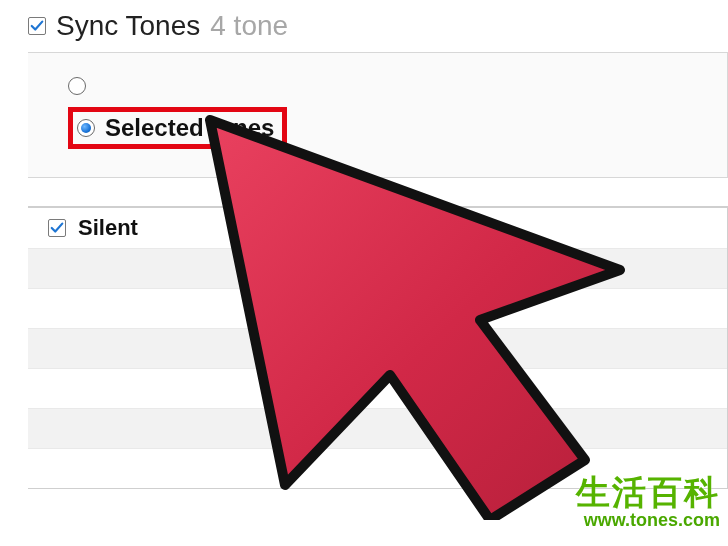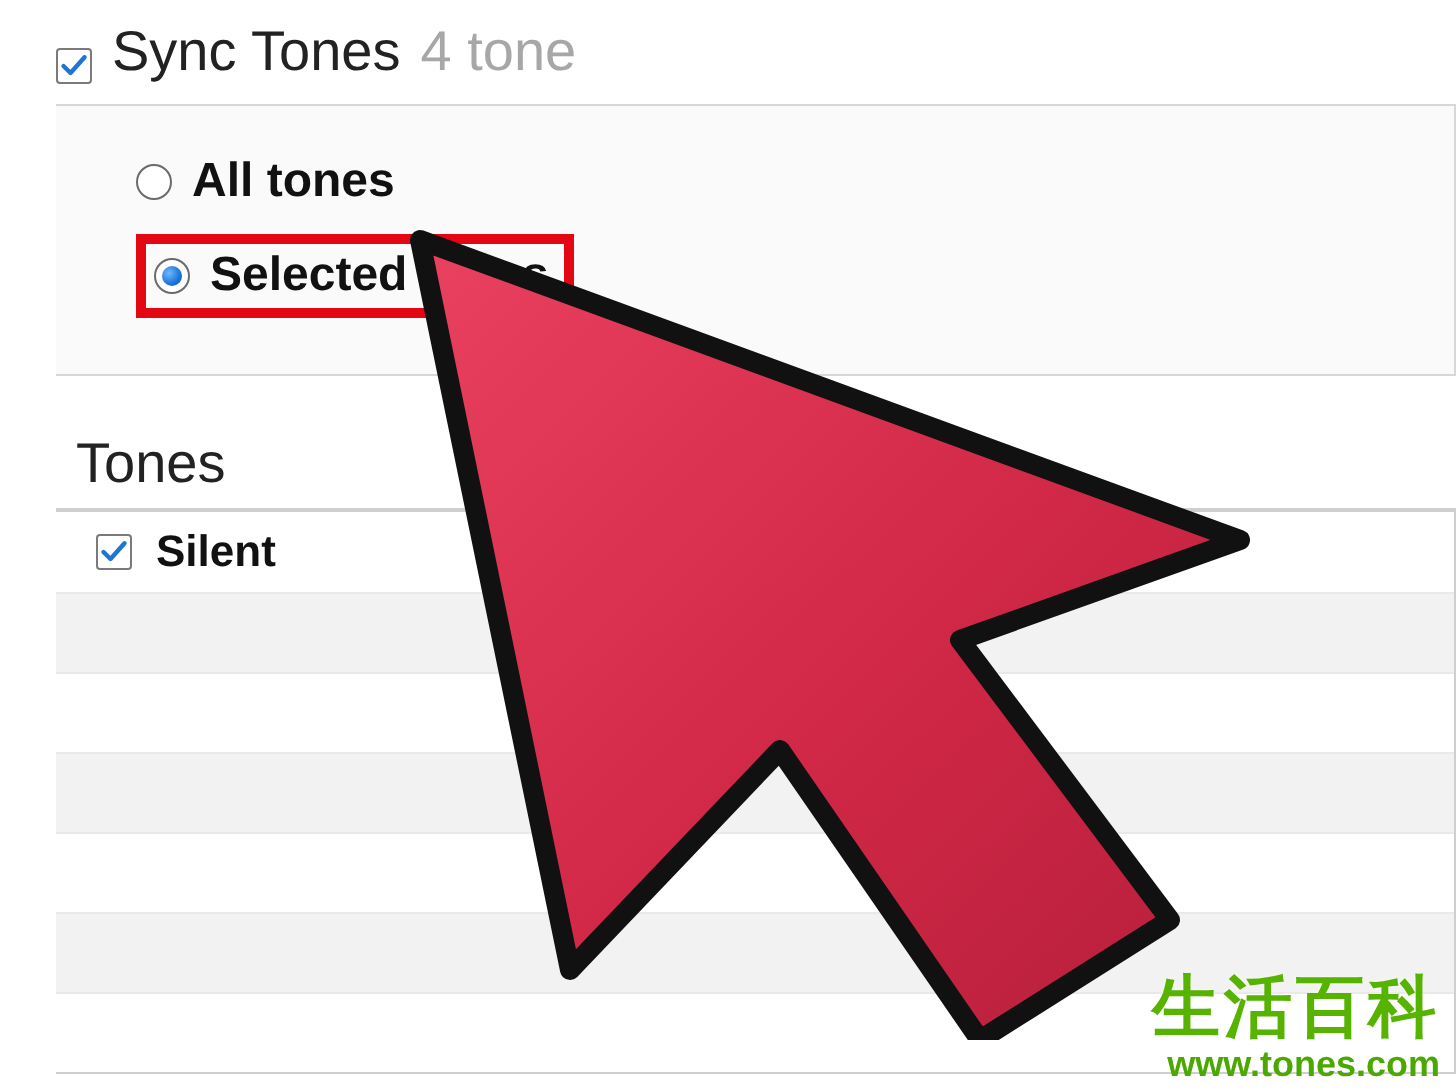--- a/index.html
+++ b/index.html
@@ -16,21 +16,21 @@
   .page {
     position: relative;
     width: 728px;
     height: 546px;
     padding: 10px 0 0 28px;
   }
 
   
   .header-row {
     display: flex;
-    align-items: flex-end;
+    align-items: center;
     gap: 10px;
     margin-bottom: 10px;
   }
   .chk {
     width: 18px;
     height: 18px;
     border: 1px solid #7a7a7a;
     border-radius: 2px;
     display: inline-flex;
     align-items: center;
@@ -138,21 +138,21 @@
     top: 100px;
     width: 470px;
     height: 420px;
     pointer-events: none;
   }
 
   
   .watermark {
     position: absolute;
     right: 8px;
-    bottom: 4px;
+    bottom: 16px;
     text-align: right;
     line-height: 1.05;
     pointer-events: none;
   }
   .watermark .cn {
     font-size: 34px;
     font-weight: 800;
     color: #56b300;
     letter-spacing: 2px;
     text-shadow: 0 0 2px rgba(255,255,255,0.6);
@@ -174,33 +174,31 @@
         <polyline points="2,8 6,12 14,3" fill="none" stroke="#1e75d3" stroke-width="2.5" stroke-linecap="round" stroke-linejoin="round"></polyline>
       </svg>
     </span>
     <span class="sync-title">Sync Tones</span>
     <span class="sync-count">4 tone</span>
   </div>
 
   <div class="option-panel">
     <div class="option-row">
       <span class="radio"></span>
-      <span class="option-label">All tones</span>
     </div>
     <div class="option-row">
       <span class="highlight-box">
         <span class="radio selected">
             <span class="dot"></span>
           </span>
         <span class="option-label">Selected tones</span>
       </span>
     </div>
   </div>
 
-  <div class="tones-title">Tones</div>
   <div class="tones-underline"></div>
   <div class="tones-list">
     <div class="row">
       <span class="chk checked">
         <svg viewBox="0 0 16 16">
           <polyline points="2,8 6,12 14,3" fill="none" stroke="#1e75d3" stroke-width="2.5" stroke-linecap="round" stroke-linejoin="round"></polyline>
         </svg>
       </span>
       <span>Silent</span>
     </div>

